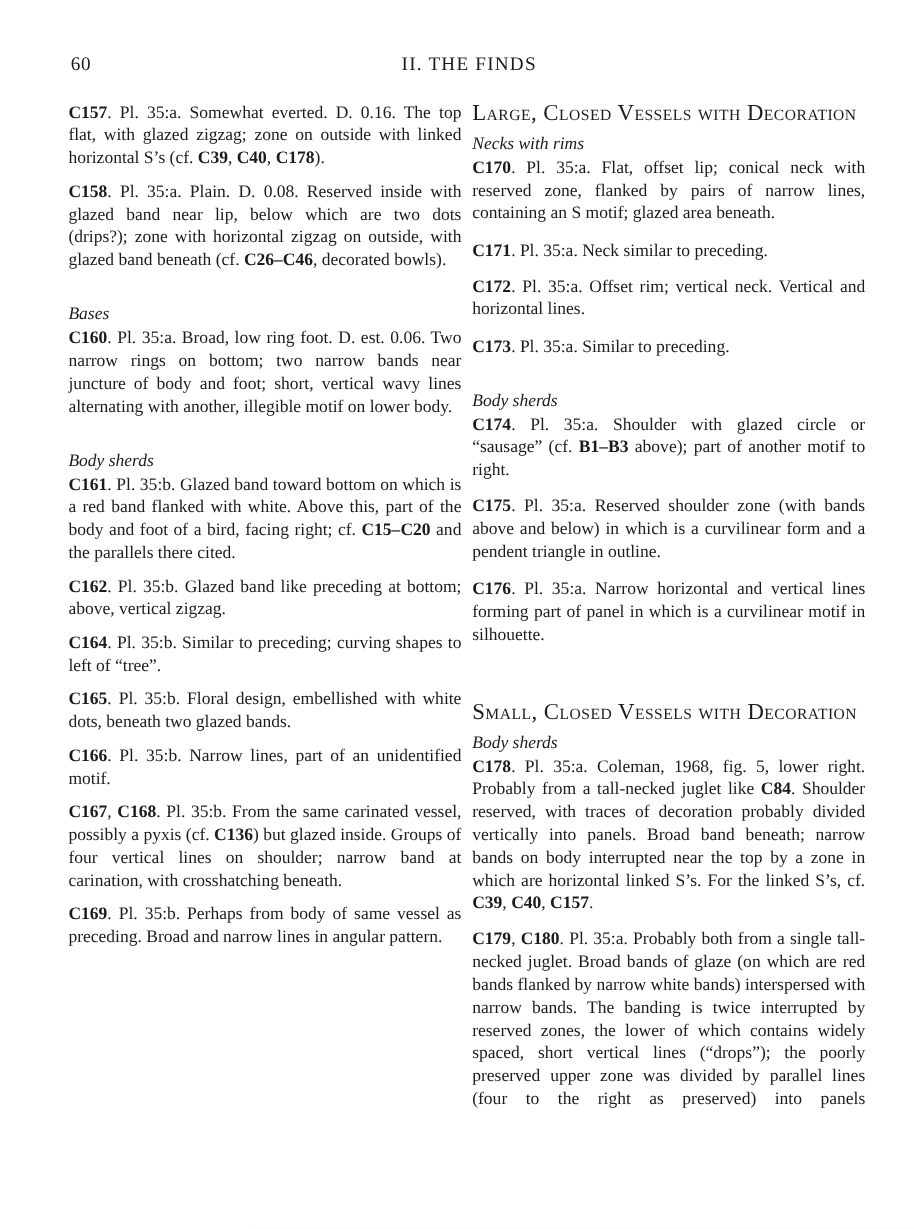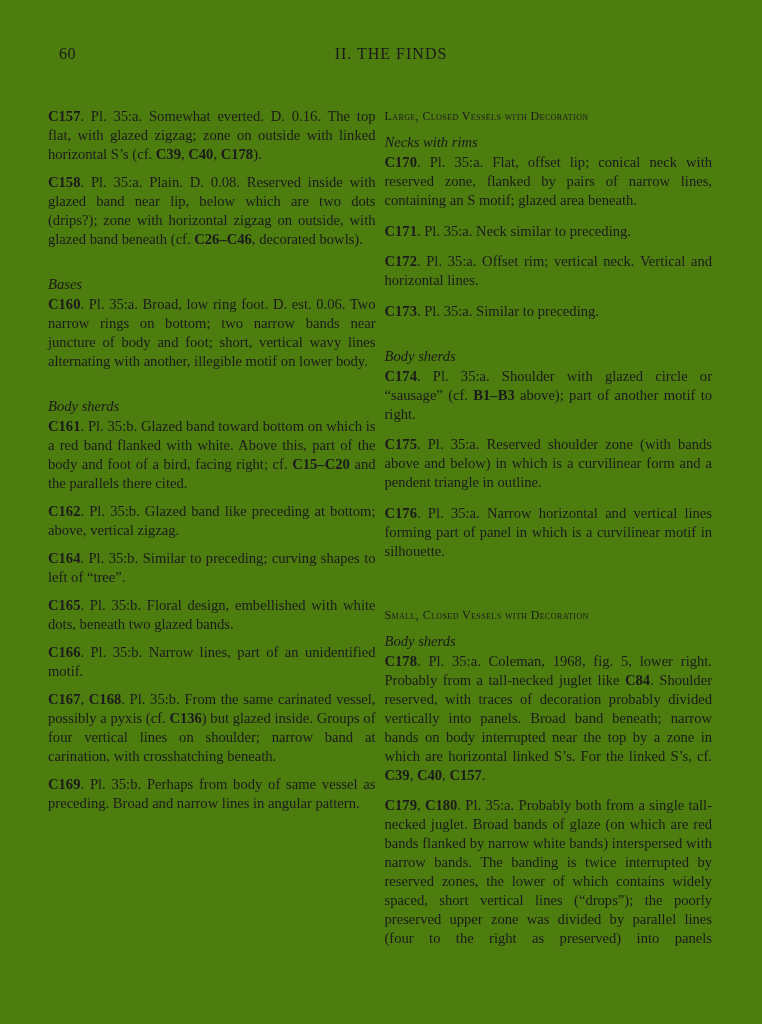--- a/index.html
+++ b/index.html
@@ -5,61 +5,60 @@
   * { box-sizing: border-box; }
   html, body { margin: 0; padding: 0; }
   body {
     width: 762px; height: 1024px;
     background: #e9e9e7;
     font-family: "Liberation Serif", serif;
   }
   .page {
     position: relative;
     width: 762px; height: 1024px;
-    background: #4d7c0f;
+    background: #ffffff;
     color: #1b1b1b;
     overflow: hidden;
   }
   .running-head {
     position: absolute;
     top: 45px; left: 57px; width: 668px; height: 20px;
     font-size: 16px;
   }
   .page-num {
     position: absolute; left: 2px; top: 0;
     letter-spacing: 0.5px;
   }
   .running-title {
     position: absolute; left: 0; right: 0; top: 0;
     text-align: center;
     letter-spacing: 1px;
   }
   .columns {
     position: absolute;
-    top: 85px; left: 48px; width: 668px;
+    top: 85px; left: 57px; width: 668px;
     display: flex;
     gap: 9px;
-    margin-top: 22px;
   }
   .col { width: 327.5px; }
   .col p {
     margin: 0 0 9px 0;
     font-size: 14.6px;
     line-height: 19px;
     text-align: justify;
   }
   .col-right p { margin-bottom: 11.5px; }
   .col p:first-child { margin-top: 0; }
   p.subheading {
     font-style: italic;
     margin: 26px 0 1px 0;
   }
   p.heading {
     font-variant: small-caps;
-    font-size: 12px;
+    font-size: 19px;
     letter-spacing: 0.4px;
     margin: 0 0 7px 0;
     text-align: left;
   }
   p.heading:not(:first-child) { margin-top: 45px; }
   p.heading + p.subheading { margin-top: 0; }
   .col-right > p:last-child { text-align-last: justify; }
   b { font-weight: 700; }
 </style>
 </head>

